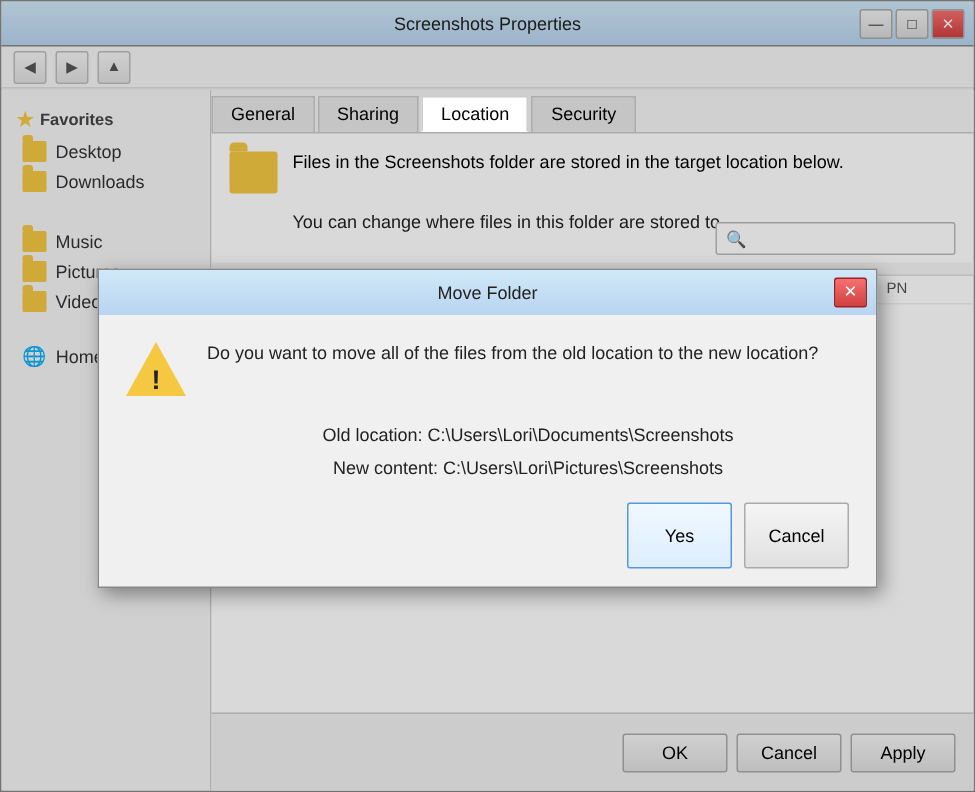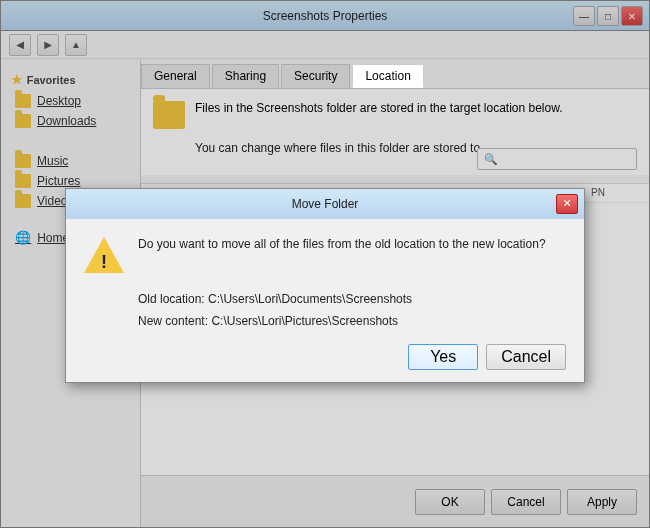--- a/index.html
+++ b/index.html
@@ -101,21 +101,21 @@
       padding: 4px 10px;
       font-size: 11px;
       font-weight: bold;
       color: #444;
       display: flex; align-items: center; gap: 4px;
     }
 
     .sidebar-item {
       padding: 3px 14px;
       display: flex; align-items: center; gap: 6px;
-      font-size: 12px; color: #333; cursor: pointer; text-decoration: underline;
+      font-size: 12px; color: #333; cursor: pointer;
     }
 
     .folder-icon {
       width: 16px; height: 14px;
       background: #f5c842;
       border-radius: 1px;
       position: relative;
       display: inline-block;
     }
     .folder-icon::before {
@@ -344,46 +344,47 @@
       color: #222;
       line-height: 1.5;
     }
 
     .dialog-locations {
       font-size: 12px;
       color: #222;
       margin-bottom: 12px;
       line-height: 1.8;
       margin-left: 54px;
+      text-align: center;
     }
 
     .dialog-recommend {
       font-size: 12px;
       color: #0055aa;
       line-height: 1.5;
       margin-left: 54px;
       margin-bottom: 18px;
     }
 
     .dialog-buttons {
       display: flex;
       justify-content: flex-end;
       gap: 8px;
       border-top: none;
       padding-top: 0;
     }
 
     .dialog-btn {
       min-width: 70px;
-      height: 26px;
+      height: 44px;
       padding: 0 14px;
       background: linear-gradient(to bottom, #f5f5f5, #e0e0e0);
       border: 1px solid #aaa;
       border-radius: 2px;
-      font-size: 16px;
+      font-size: 12px;
       cursor: pointer;
     }
 
     .dialog-btn.yes-btn {
       border: 1px solid #5599dd;
       background: linear-gradient(to bottom, #f0f8ff, #ddeeff);
     }
 
     
     .bg-search {
@@ -463,22 +464,22 @@
 
   <div class="bg-right">
 
     <div class="bg-search">
       <span class="search-placeholder">🔍</span>
     </div>
 
     <div class="prop-tabs">
       <div class="prop-tab">General</div>
       <div class="prop-tab">Sharing</div>
+      <div class="prop-tab active">Location</div>
       <div class="prop-tab">Security</div>
-      <div class="prop-tab active">Location</div>
     </div>
 
     <div class="prop-content">
       <div class="prop-info-box">
         <div class="prop-folder-big"></div>
         <div>
           <div>Files in the Screenshots folder are stored in the target location below.</div>
         </div>
       </div>
       <div style="margin-left: 42px; font-size: 12px; color: #222;">You can change where files in this folder are stored to</div>

